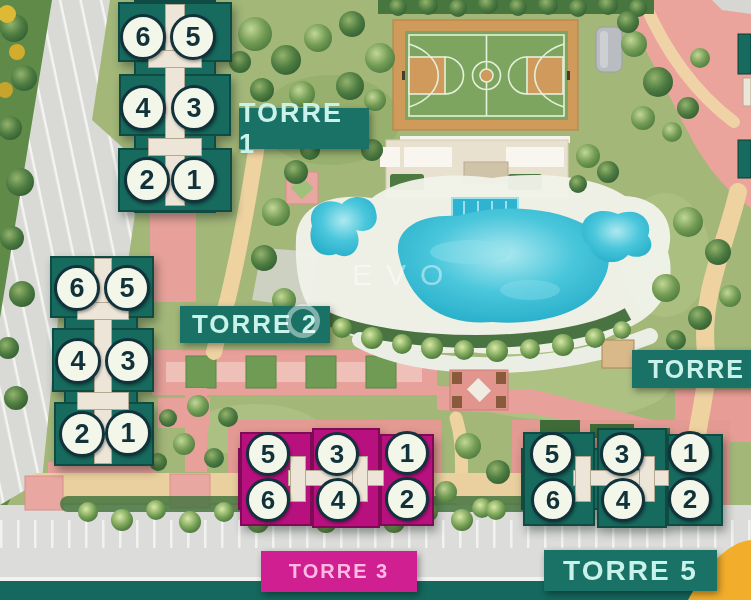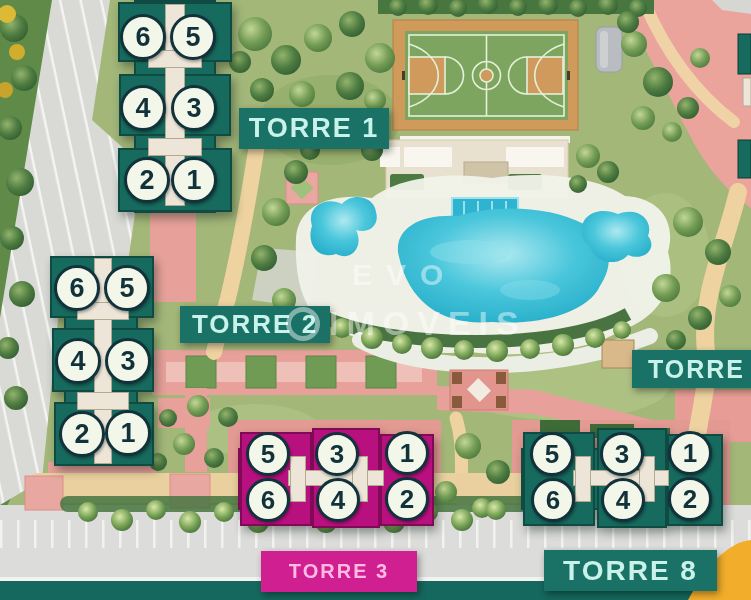--- a/index.html
+++ b/index.html
@@ -22,21 +22,21 @@
   .unit44{width:44px;height:44px;font-size:26px;}
 
   
   .map-label{position:absolute;z-index:6;display:flex;align-items:center;justify-content:center;
              font-weight:bold;letter-spacing:2px;box-shadow:2px 3px 7px rgba(0,0,0,.4);}
   .teal-label{background:#1a7165;color:#c9f2ea;}
   .magenta-label{background:#cf1f90;color:#ffb9e2;}
   .label-left{justify-content:flex-start;padding-left:16px;}
 
   
-  .watermark{position:absolute;z-index:7;color:rgba(255,255,255,.45);font-weight:bold;pointer-events:none;}
+  .watermark{position:absolute;z-index:7;color:rgba(255,255,255,.45);font-weight:normal;pointer-events:none;}
   .wm1{font-size:30px;letter-spacing:14px;margin-left:66px;}
   .wm2{display:flex;align-items:center;gap:9px;font-size:34px;letter-spacing:8px;margin-top:12px;}
   .wm-ring{display:inline-block;width:24px;height:24px;border:5px solid rgba(255,255,255,.45);border-radius:50%;}
 </style>
 </head>
 <body>
 
 <div id="stage">
 
 <svg class="scene" width="751" height="600" viewBox="0 0 751 600">
@@ -356,27 +356,26 @@
     <div class="core-v" style="left:54px;top:30px;width:16px;height:46px"></div>
     <div class="core-v" style="left:118px;top:30px;width:16px;height:46px"></div>
     <div class="unit unit44" style="left:9px;top:6px">5</div>
     <div class="unit unit44" style="left:79px;top:6px">3</div>
     <div class="unit unit44" style="left:147px;top:5px">1</div>
     <div class="unit unit44" style="left:10px;top:52px">6</div>
     <div class="unit unit44" style="left:80px;top:52px">4</div>
     <div class="unit unit44" style="left:147px;top:51px">2</div>
   </div>
 
-  <div class="map-label teal-label" style="left:239px;top:108px;width:150px;height:41px;font-size:27px">TORRE 1</div>
+  <div class="map-label teal-label" style="left:239px;top:108px;width:130px;height:41px;font-size:27px">TORRE 1</div>
   <div class="map-label teal-label" style="left:180px;top:306px;width:150px;height:37px;font-size:26px">TORRE 2</div>
   <div class="map-label teal-label label-left" style="left:632px;top:350px;width:119px;height:38px;font-size:25px">TORRE</div>
   <div class="map-label magenta-label" style="left:261px;top:551px;width:156px;height:41px;font-size:20px">TORRE 3</div>
-  <div class="map-label teal-label" style="left:544px;top:550px;width:173px;height:41px;font-size:28px">TORRE 8</div>
+  <div class="map-label teal-label" style="left:544px;top:550px;width:173px;height:41px;font-size:28px">TORRE 5</div>
 
   <div class="watermark" style="left:286px;top:258px">
     <div class="wm1">EVO</div>
     <div class="wm2">
       <span class="wm-ring"></span>
-      <span>IMOVEIS</span>
     </div>
   </div>
 
 </div>
 
 </body></html>

